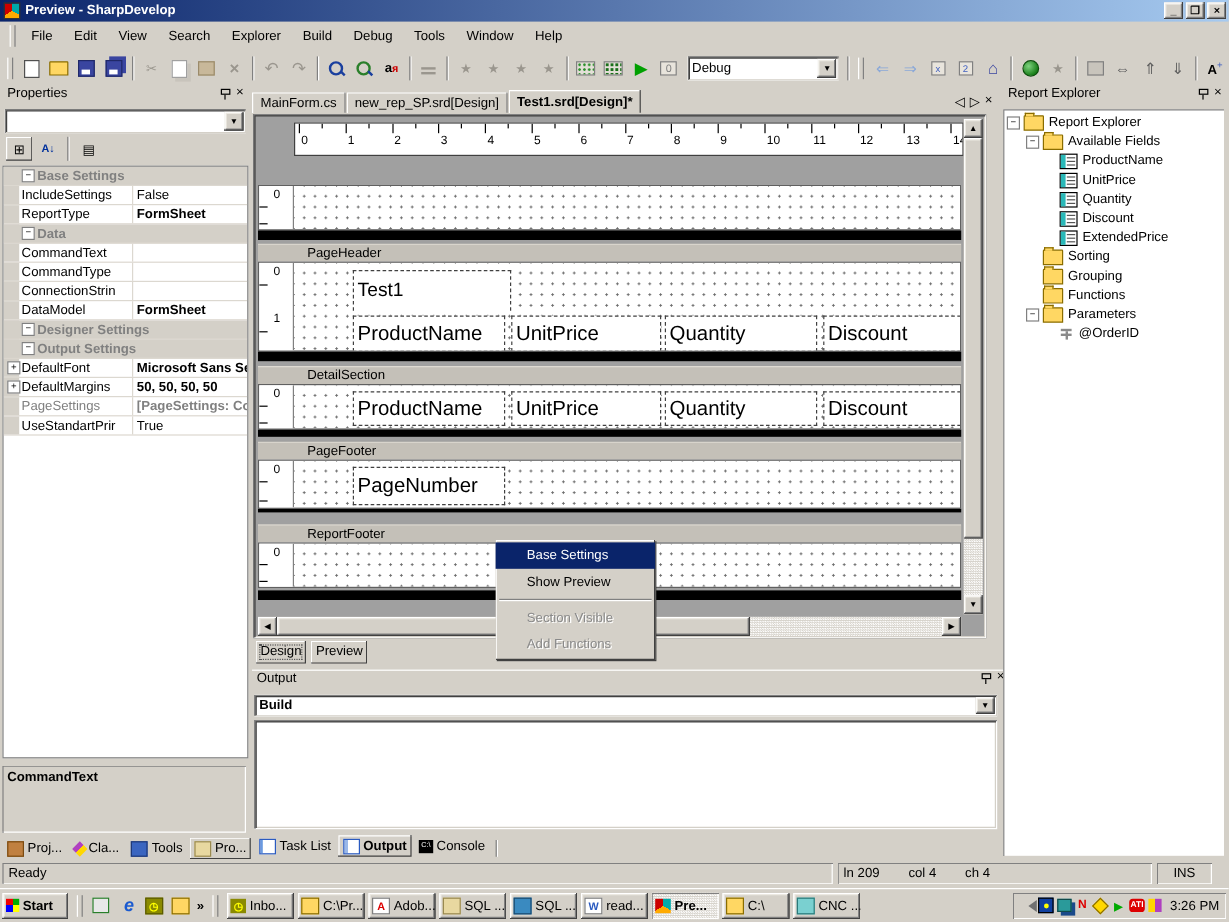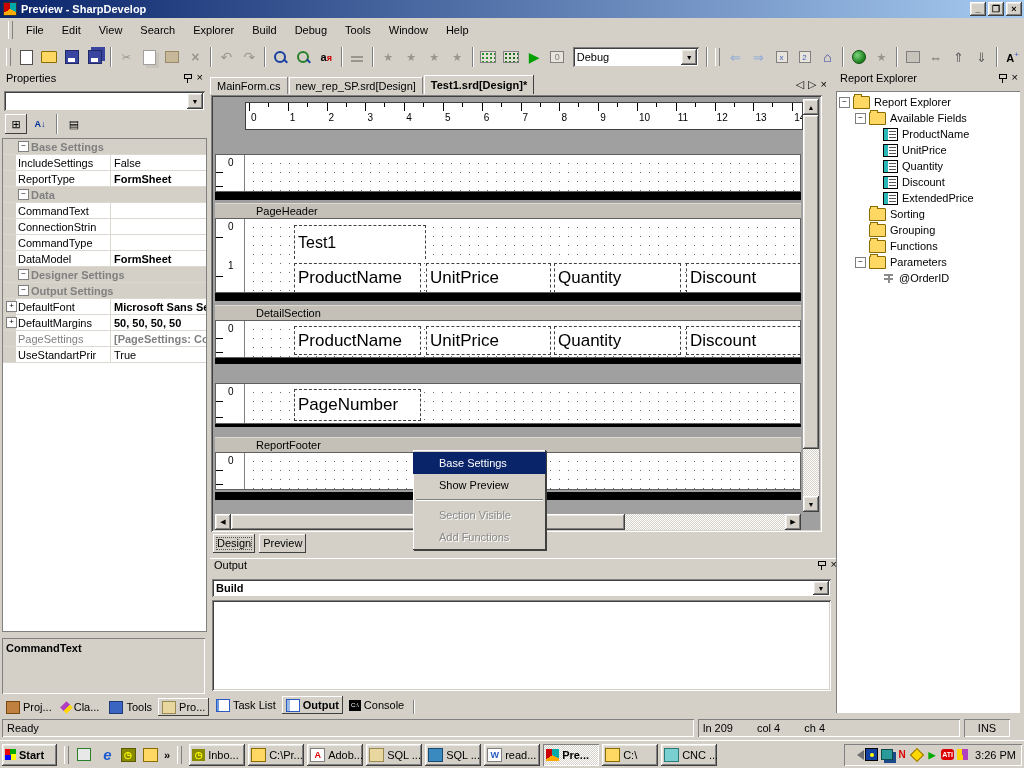--- a/index.html
+++ b/index.html
@@ -305,26 +305,26 @@
         <span class="pexp">−</span>
         <span>Data</span>
       </div>
     <div class="prow">
         <span class="pgut"></span>
         <span class="plab">CommandText</span>
         <span class="pval"></span>
       </div>
     <div class="prow">
         <span class="pgut"></span>
+        <span class="plab">CommandType</span>
+        <span class="pval"></span>
+      </div>
+    <div class="prow">
+        <span class="pgut"></span>
         <span class="plab">ConnectionStrin</span>
-        <span class="pval"></span>
-      </div>
-    <div class="prow">
-        <span class="pgut"></span>
-        <span class="plab">CommandType</span>
         <span class="pval"></span>
       </div>
     <div class="prow">
         <span class="pgut"></span>
         <span class="plab">DataModel</span>
         <span class="pval bold">FormSheet</span>
       </div>
     <div class="pcat">
         <span class="pgut"></span>
         <span class="pexp">−</span>
@@ -485,20 +485,23 @@
           <i class="vr-dash" style="top:17px"></i>
             <i class="vr-dash" style="top:31px"></i>
         </div>
         <div class="ritem" style="left:78px;top:5px;width:127px;height:29px">ProductName</div>
         <div class="ritem" style="left:210px;top:5px;width:125px;height:29px">UnitPrice</div>
         <div class="ritem" style="left:338px;top:5px;width:127px;height:29px">Quantity</div>
         <div class="ritem" style="left:470px;top:5px;width:130px;height:29px">Discount</div>
       </div>
       <div class="blackbar" style="top:261px;height:6px"></div>
 
+      <div class="scap" style="top:271px">
+          <span>PageFooter</span>
+        </div>
       <div class="sbody" style="top:286px;height:41px">
         <div class="sdots"></div>
         <div class="vruler">
           <span class="vr-num" style="top:2px">0</span>
           <i class="vr-dash" style="top:17px"></i>
             <i class="vr-dash" style="top:33px"></i>
         </div>
         <div class="ritem" style="left:78px;top:5px;width:127px;height:32px">PageNumber</div>
       </div>
       <div class="blackbar" style="top:327px;height:3px"></div>

